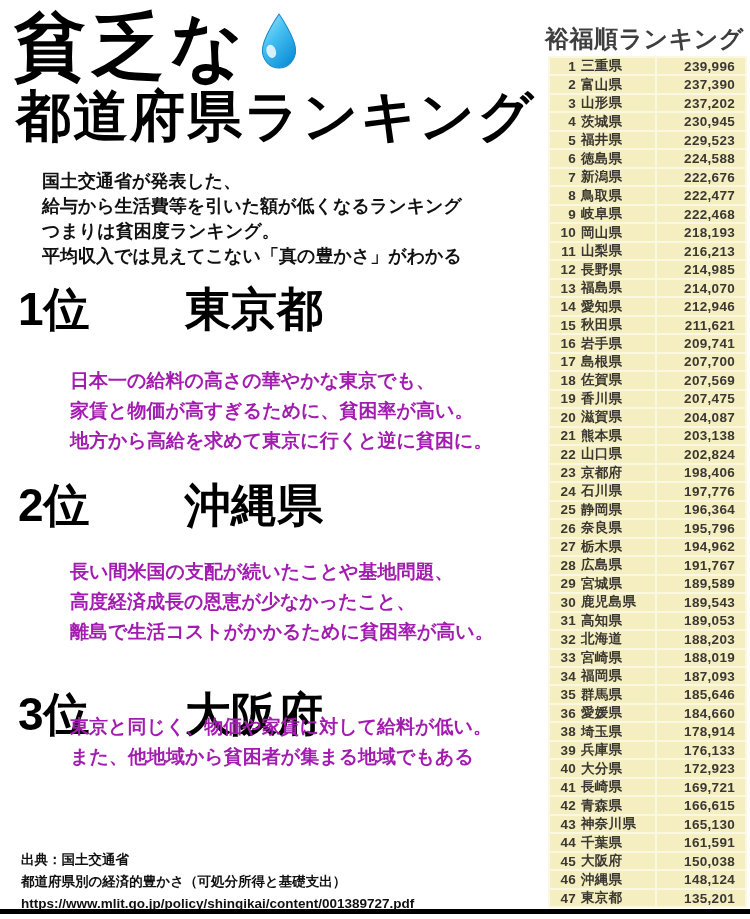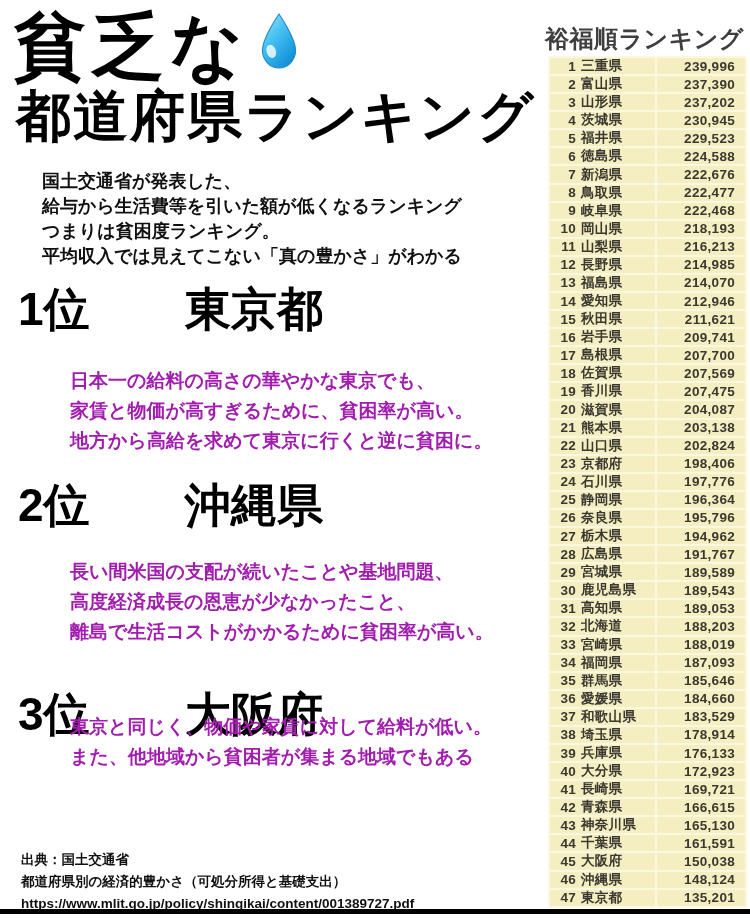--- a/index.html
+++ b/index.html
@@ -395,27 +395,20 @@
   </div>
 
   <div class="t-row">
     <div class="t-cell t-cell-name">
       <span class="t-rank">36</span>
       <span class="t-pref">愛媛県</span>
     </div>
     <div class="t-cell t-cell-value">184,660</div>
   </div>
 
-  <div class="t-row">
-    <div class="t-cell t-cell-name">
-      <span class="t-rank">37</span>
-      <span class="t-pref">和歌山県</span>
-    </div>
-    <div class="t-cell t-cell-value">183,529</div>
-  </div>
 
   <div class="t-row">
     <div class="t-cell t-cell-name">
       <span class="t-rank">38</span>
       <span class="t-pref">埼玉県</span>
     </div>
     <div class="t-cell t-cell-value">178,914</div>
   </div>
 
   <div class="t-row">

